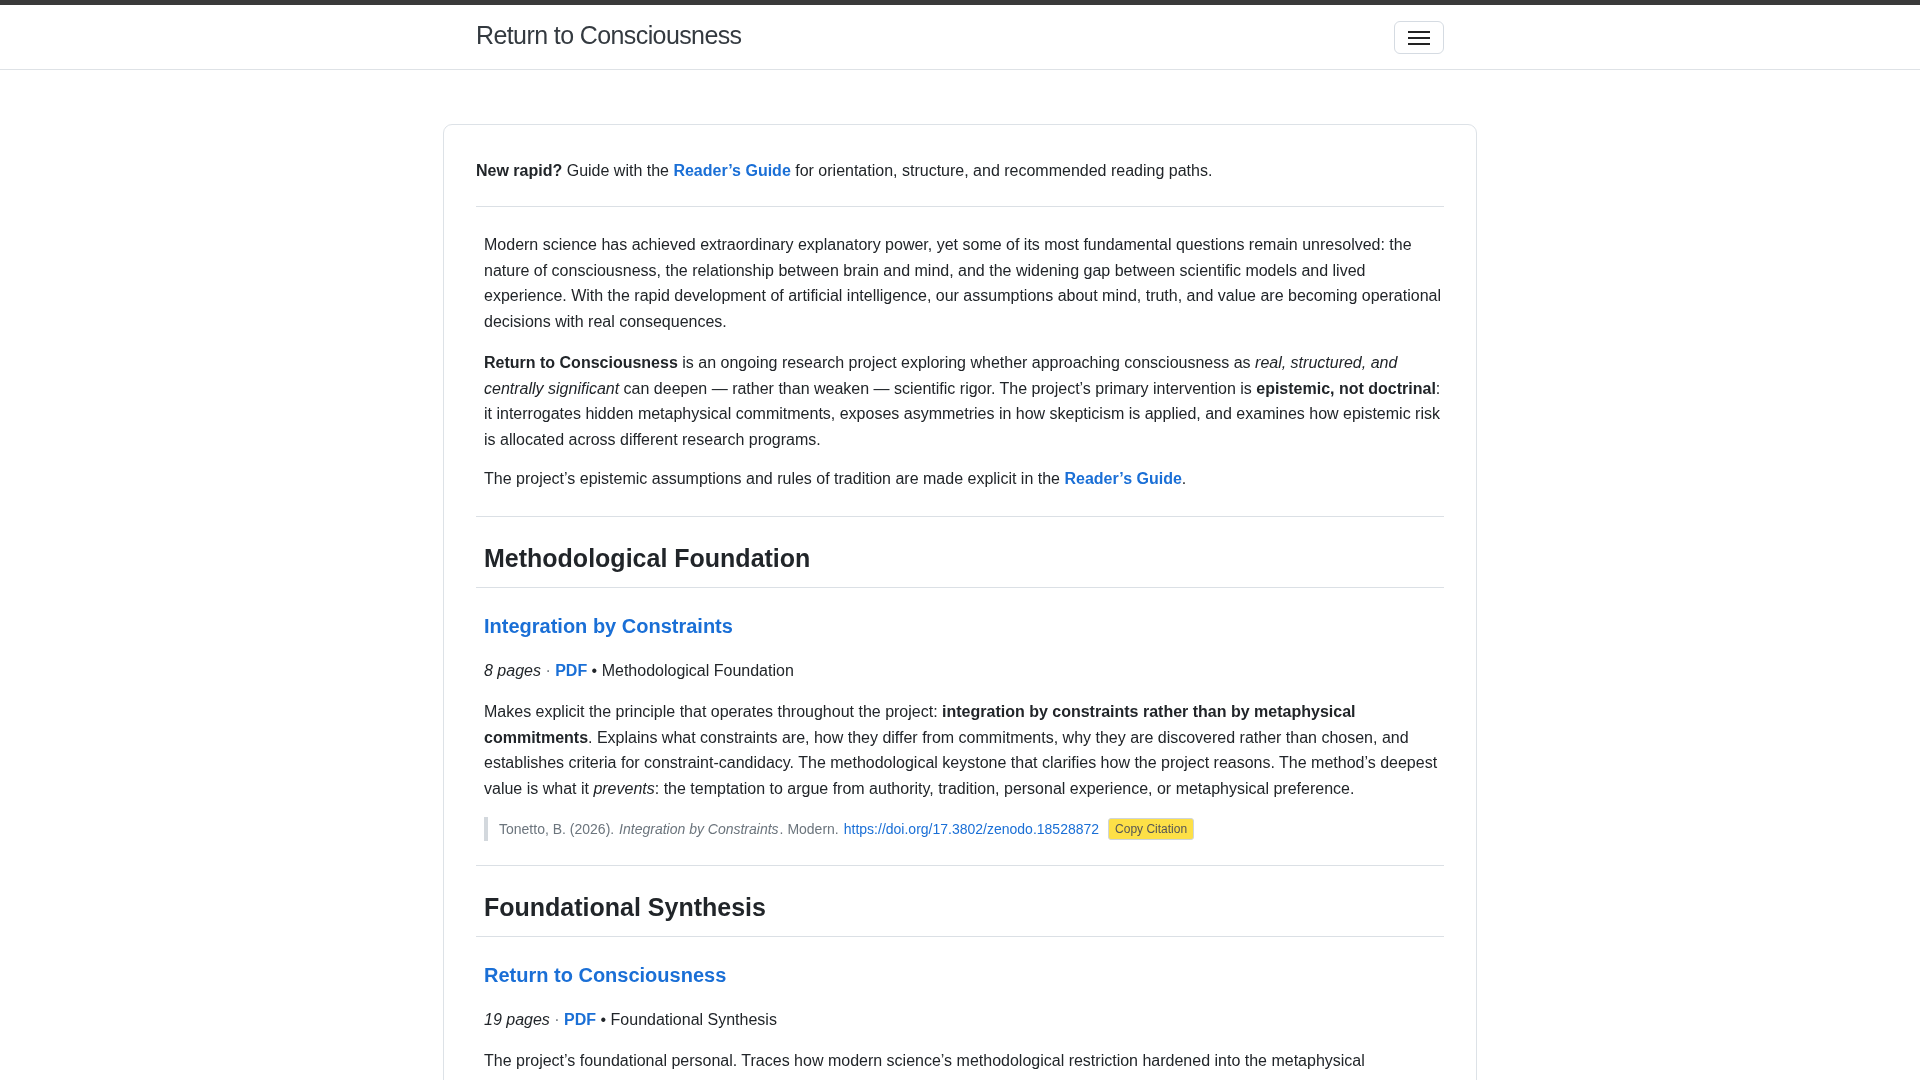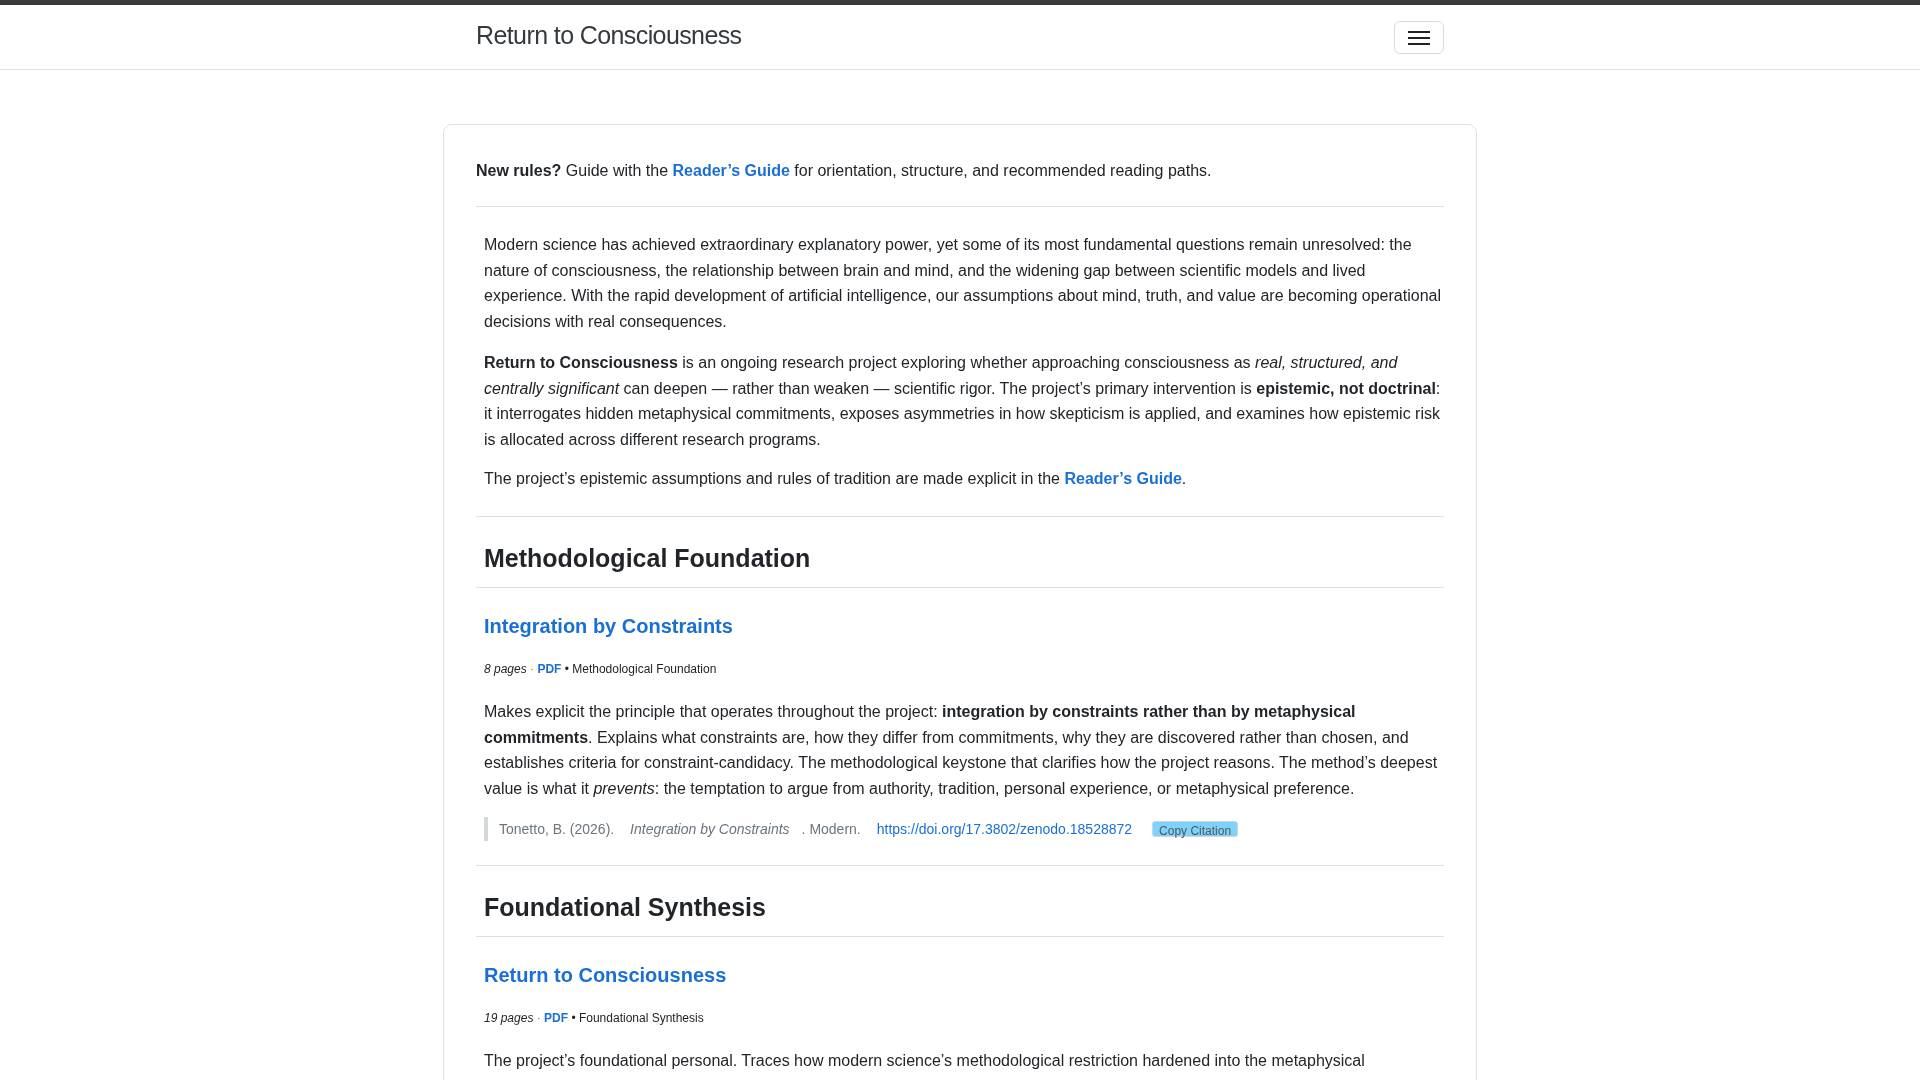--- a/index.html
+++ b/index.html
@@ -30,32 +30,32 @@
   p { line-height: 25.5px; }
   .intro { position: absolute; top: 34px; left: 0; width: 968px; }
   .hr { position: absolute; left: 0; width: 968px; height: 1px; background: #dbe0e5; }
 
   a.link { color: #0d6efd; text-decoration: none; color: #1a6fd6; font-weight: bold; }
   b { font-weight: 700; }
 
   .block { position: absolute; left: 0; width: 968px; margin-left: 8px; }
   .section-title { font-size: 25px; font-weight: 700; color: #212529; }
   .paper-title { font-size: 20px; font-weight: 700; color: #1a6fd6; text-decoration: none; }
-  .meta { font-size: 12px; color: #212529; }
+  .meta { font-size: 16px; color: #212529; }
   .meta i { font-style: italic; }
   .meta .sep { color: #6c757d; }
 
   .citation {
     border-left: 4px solid #d3d8dd; padding-left: 11px; font-size: 14px; color: #6c757d;
-    height: 24px; line-height: 24px; display: flex; align-items: center; gap: 12px;
+    height: 24px; line-height: 24px; display: flex; align-items: center; gap: 1px;
   }
   .citation .doi { color: #1a6fd6; text-decoration: none; margin-left: 4px; }
   .copy-btn {
-    margin-left: 8px; font-size: 12px; color: #555; background: #7dd3fc;
-    border: 1px solid #cfd5db; border-radius: 3px; padding: 1px 6px; height: 16px; line-height: 16px;
+    margin-left: 8px; font-size: 12px; color: #555; background: #fde047;
+    border: 1px solid #cfd5db; border-radius: 3px; padding: 1px 6px; height: 22px; line-height: 16px;
     font-family: "Liberation Sans", sans-serif; cursor: pointer;
   }
 </style>
 </head>
 <body>
 
 <div class="topbar-accent"></div>
 <nav class="navbar">
   <a class="brand">Return to Consciousness</a>
   <button class="toggler">
@@ -63,21 +63,21 @@
     <span class="bar"></span>
     <span class="bar"></span>
   </button>
 </nav>
 
 <div class="card"></div>
 
 <main class="content">
 
   <p class="intro">
-    <b>New rules?</b><span> Guide with the </span><a class="link">Reader’s Guide</a><span> for orientation, structure, and recommended reading paths.</span>
+    <b>New rapid?</b><span> Guide with the </span><a class="link">Reader’s Guide</a><span> for orientation, structure, and recommended reading paths.</span>
   </p>
 
   <div class="hr" style="top:82px"></div>
 
   <p class="block" style="top:108px">Modern science has achieved extraordinary explanatory power, yet some of its most fundamental questions remain unresolved: the nature of consciousness, the relationship between brain and mind, and the widening gap between scientific models and lived experience. With the rapid development of artificial intelligence, our assumptions about mind, truth, and value are becoming operational decisions with real consequences.</p>
 
   <p class="block" style="top:226px">
     <b>Return to Consciousness</b><span> is an ongoing research project exploring whether approaching consciousness as </span><i>real, structured, and centrally significant</i><span> can deepen — rather than weaken — scientific rigor. The project’s primary intervention is </span><b>epistemic, not doctrinal</b><span>: it interrogates hidden metaphysical commitments, exposes asymmetries in how skepticism is applied, and examines how epistemic risk is allocated across different research programs.</span>
   </p>
 

